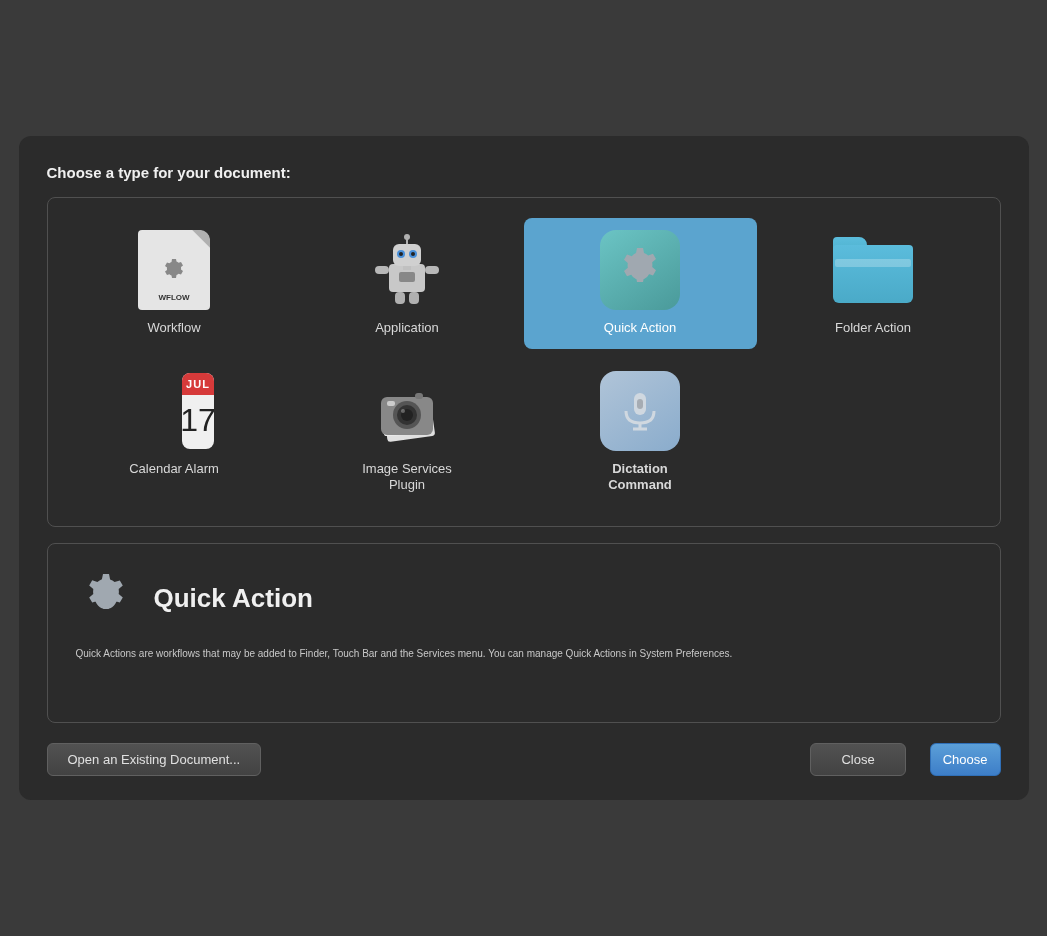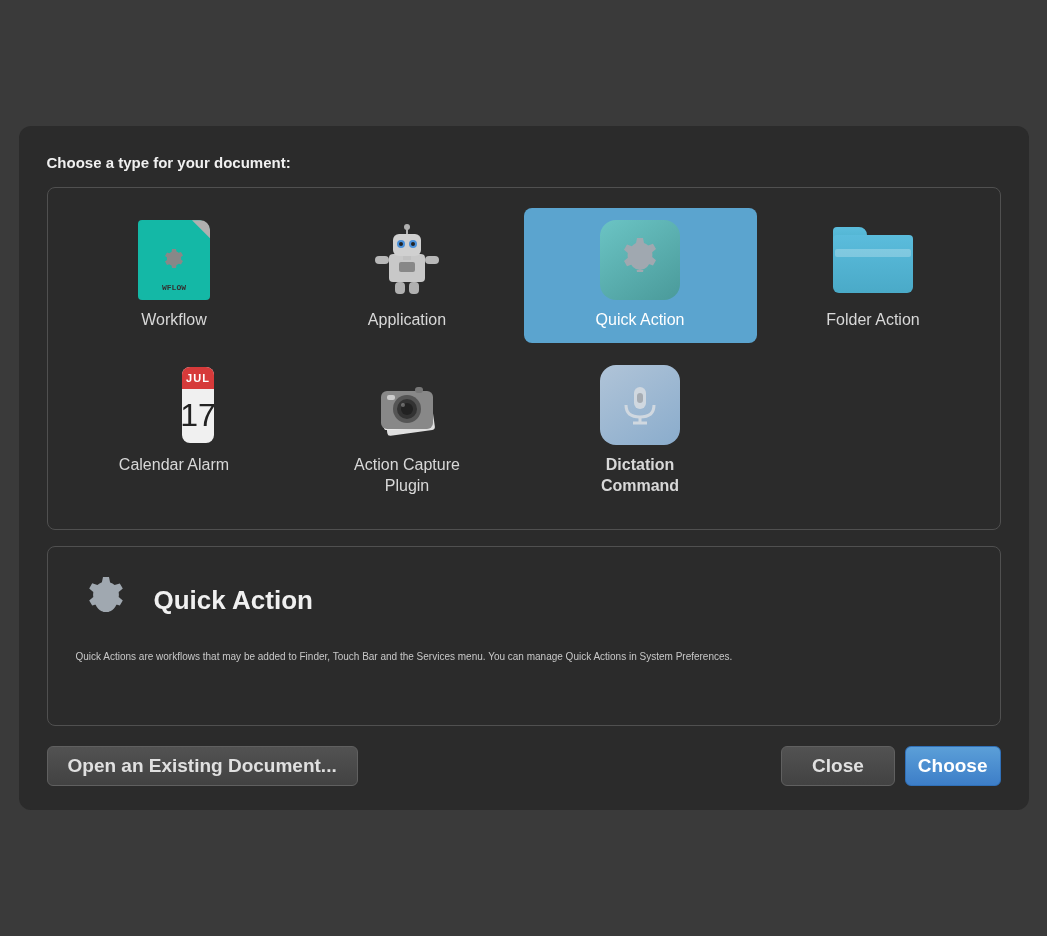--- a/index.html
+++ b/index.html
@@ -57,47 +57,46 @@
     .grid-item.selected {
       background: #5ba4cf;
       border-radius: 8px;
     }
 
     .grid-item.selected .item-label {
       color: #fff;
     }
 
     .item-label {
-      font-size: 16px;
+      font-size: 13px;
       color: #d8d8d8;
       text-align: center;
       line-height: 1.3;
     }
 
     
     .icon-wrap {
       width: 80px;
       height: 80px;
       display: flex;
       align-items: center;
       justify-content: center;
       position: relative;
     }
 
     
     .workflow-icon {
       width: 72px;
       height: 80px;
-      background: #14b8a6;
+      background: #e5e5e5;
       border-radius: 4px 12px 4px 4px;
       position: relative;
       display: flex;
       align-items: center;
       justify-content: center;
-      font-family: Liberation Mono, monospace;
     }
     .workflow-icon::before {
       content: '';
       position: absolute;
       top: 0; right: 0;
       width: 18px; height: 18px;
       background: #b0b0b0;
       border-radius: 0 10px 0 0;
       clip-path: polygon(0 0, 100% 0, 100% 100%);
     }
@@ -238,22 +237,22 @@
     
     .button-row {
       display: flex;
       align-items: center;
       justify-content: space-between;
     }
 
     .btn {
       padding: 8px 20px;
       border-radius: 6px;
-      font-size: 19px;
-      font-weight: 700;
+      font-size: 13px;
+      font-weight: 400;
       cursor: pointer;
       border: 1px solid transparent;
     }
 
     .btn-secondary {
       background: linear-gradient(180deg, #525252, #424242);
       border-color: #606060;
       color: #e0e0e0;
     }
 
@@ -266,21 +265,21 @@
 
     .btn-choose {
       background: linear-gradient(180deg, #5b9fd8, #3d7ec8);
       border-color: #3070b8;
       color: #fff;
       padding: 8px 12px;
     }
 
     .right-buttons {
       display: flex;
-      gap: 10px;
+      gap: 24px;
     }
 
     
     .gear-svg {
       width: 52px;
       height: 52px;
     }
     .gear-svg-small {
       width: 30px;
       height: 30px;
@@ -387,21 +386,21 @@
             <circle cx="40" cy="40" r="14" fill="#555"></circle>
             <circle cx="40" cy="40" r="10" fill="#333"></circle>
             <circle cx="40" cy="40" r="6" fill="#222"></circle>
             <circle cx="36" cy="36" r="2" fill="rgba(255,255,255,0.3)"></circle>
 
             <rect x="20" y="26" width="8" height="5" rx="2" fill="#ccc"></rect>
 
             <rect x="48" y="18" width="8" height="6" rx="3" fill="#777"></rect>
           </svg>
         </div>
-        <span class="item-label" style="white-space:pre-line;text-align:center;">Action Capture
+        <span class="item-label" style="white-space:pre-line;text-align:center;">Image Services
 Plugin</span>
       </div>
 
       <div class="grid-item">
         <div class="icon-wrap">
           <div class="dictation-bg">
             <svg width="44" height="44" viewBox="0 0 44 44">
 
               <rect x="16" y="4" width="12" height="22" rx="6" fill="#d0d8e0"></rect>
 

